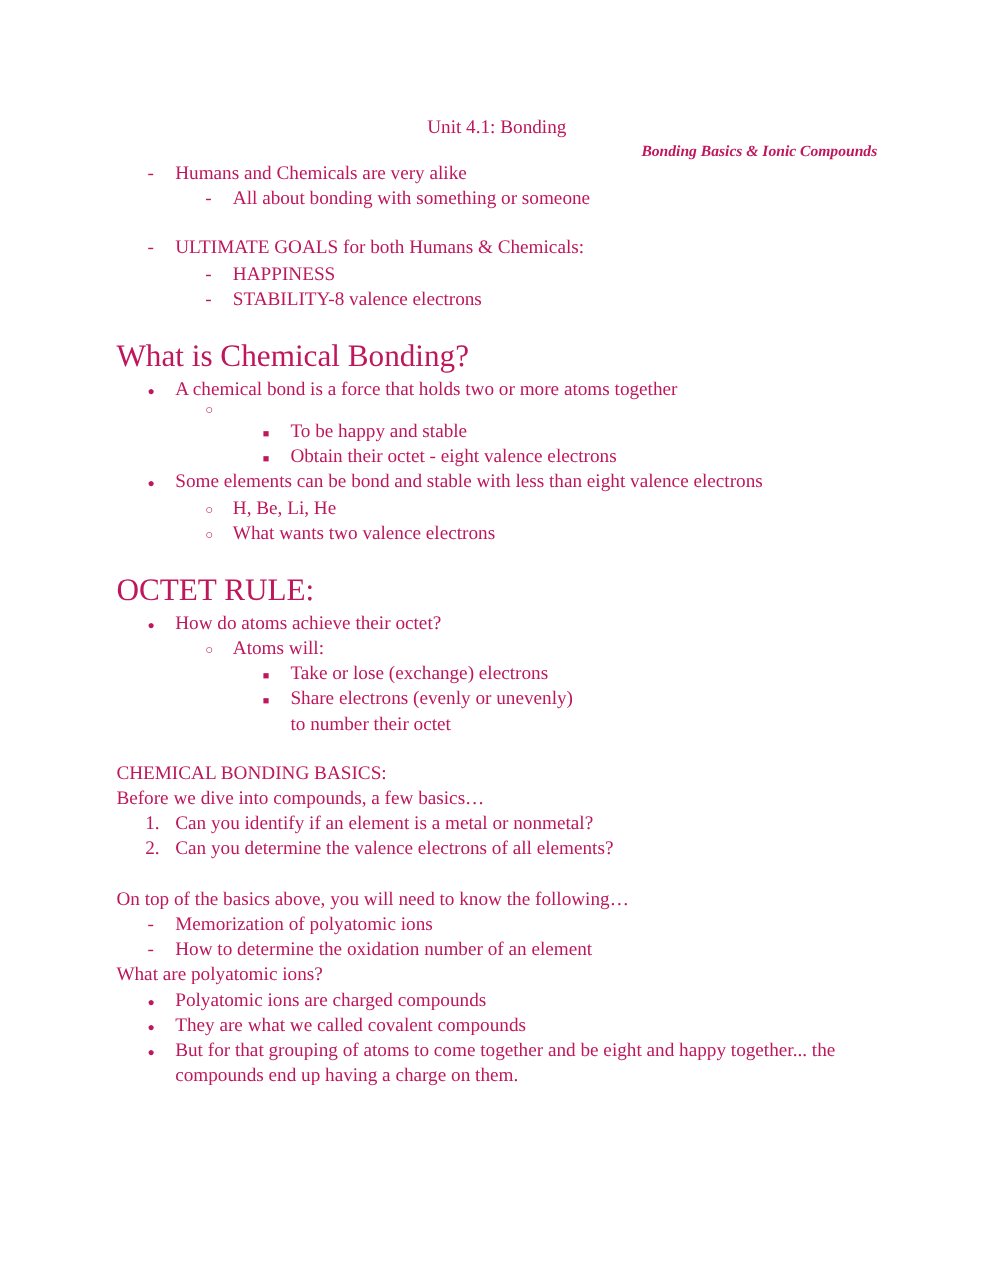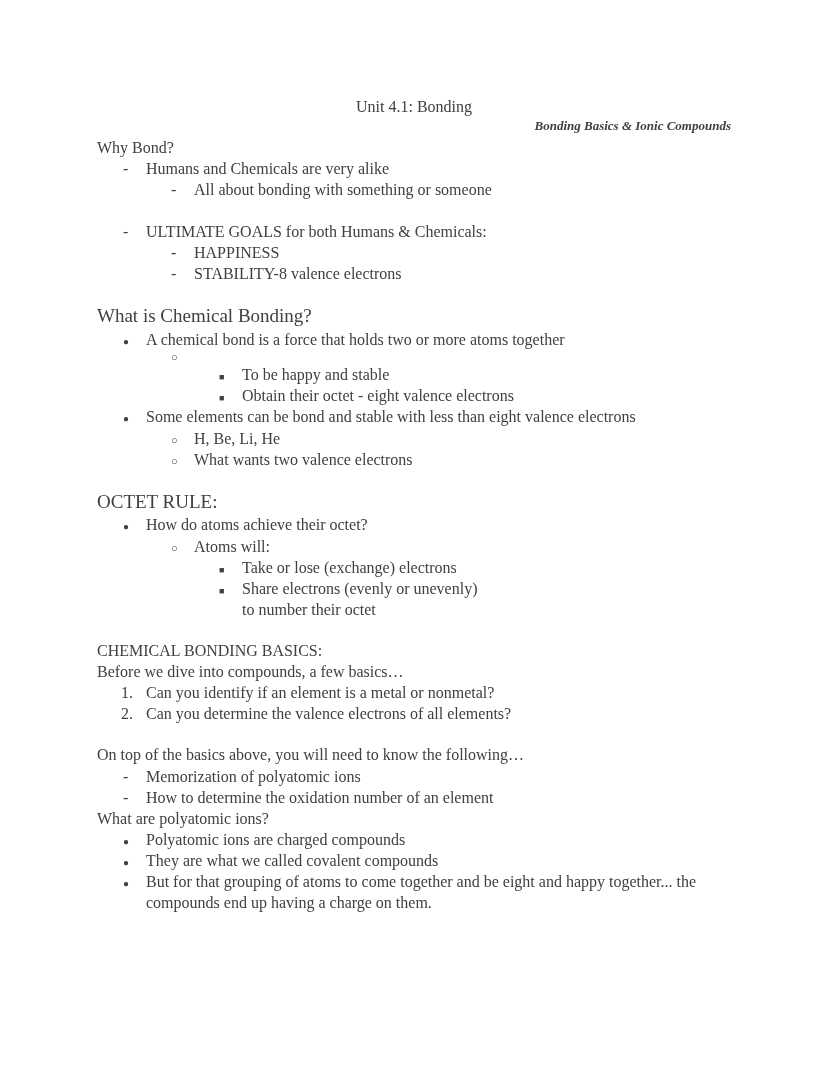--- a/index.html
+++ b/index.html
@@ -3,34 +3,34 @@
 <meta charset="utf-8">
 <style>
   html, body { margin: 0; padding: 0; background: #ffffff; }
   .page {
     position: relative;
     width: 828px;
     min-height: 1071px;
     box-sizing: border-box;
     padding: 96px 97px 60px 97px;
     background: #ffffff;
-    color: #404040;
+    color: #be185d;
     font-family: "Liberation Serif", serif;
     font-size: 16px;
     line-height: 1.32;
   }
   .title { text-align: center; }
   .subtitle {
     text-align: right;
     font-size: 13px;
     font-style: italic;
     font-weight: bold;
   }
   .h-sm { margin-top: 3px; }
-  .h-lg { font-size: 19px; line-height: 1.3; }
+  .h-lg { font-size: 26px; line-height: 1.3; }
   .gap { margin-top: 20px; }
   .para { }
   .li { display: flex; align-items: baseline; }
   .l1 { padding-left: 26px; }
   .l2 { padding-left: 74px; }
   .l3 { padding-left: 122px; }
   .numrow { padding-left: 24px; }
   .marker { flex: 0 0 23px; }
   .marker.num { flex: 0 0 25px; }
   .marker.bullet { font-size: 10px; }
@@ -40,21 +40,20 @@
   b { font-weight: normal; }
 </style>
 </head>
 <body>
 
 <div class="page">
 
   <div class="title">Unit 4.1: Bonding</div>
   <div class="subtitle">Bonding Basics  &amp; Ionic Compounds</div>
 
-  <div class="h-sm">Why Bond?</div>
 
   <div class="li l1">
     <span class="marker">-</span>
     <span class="text">Humans and Chemicals are very alike</span>
   </div>
   <div class="li l2">
     <span class="marker">-</span>
     <span class="text">All about bonding with something or someone</span>
   </div>
 

